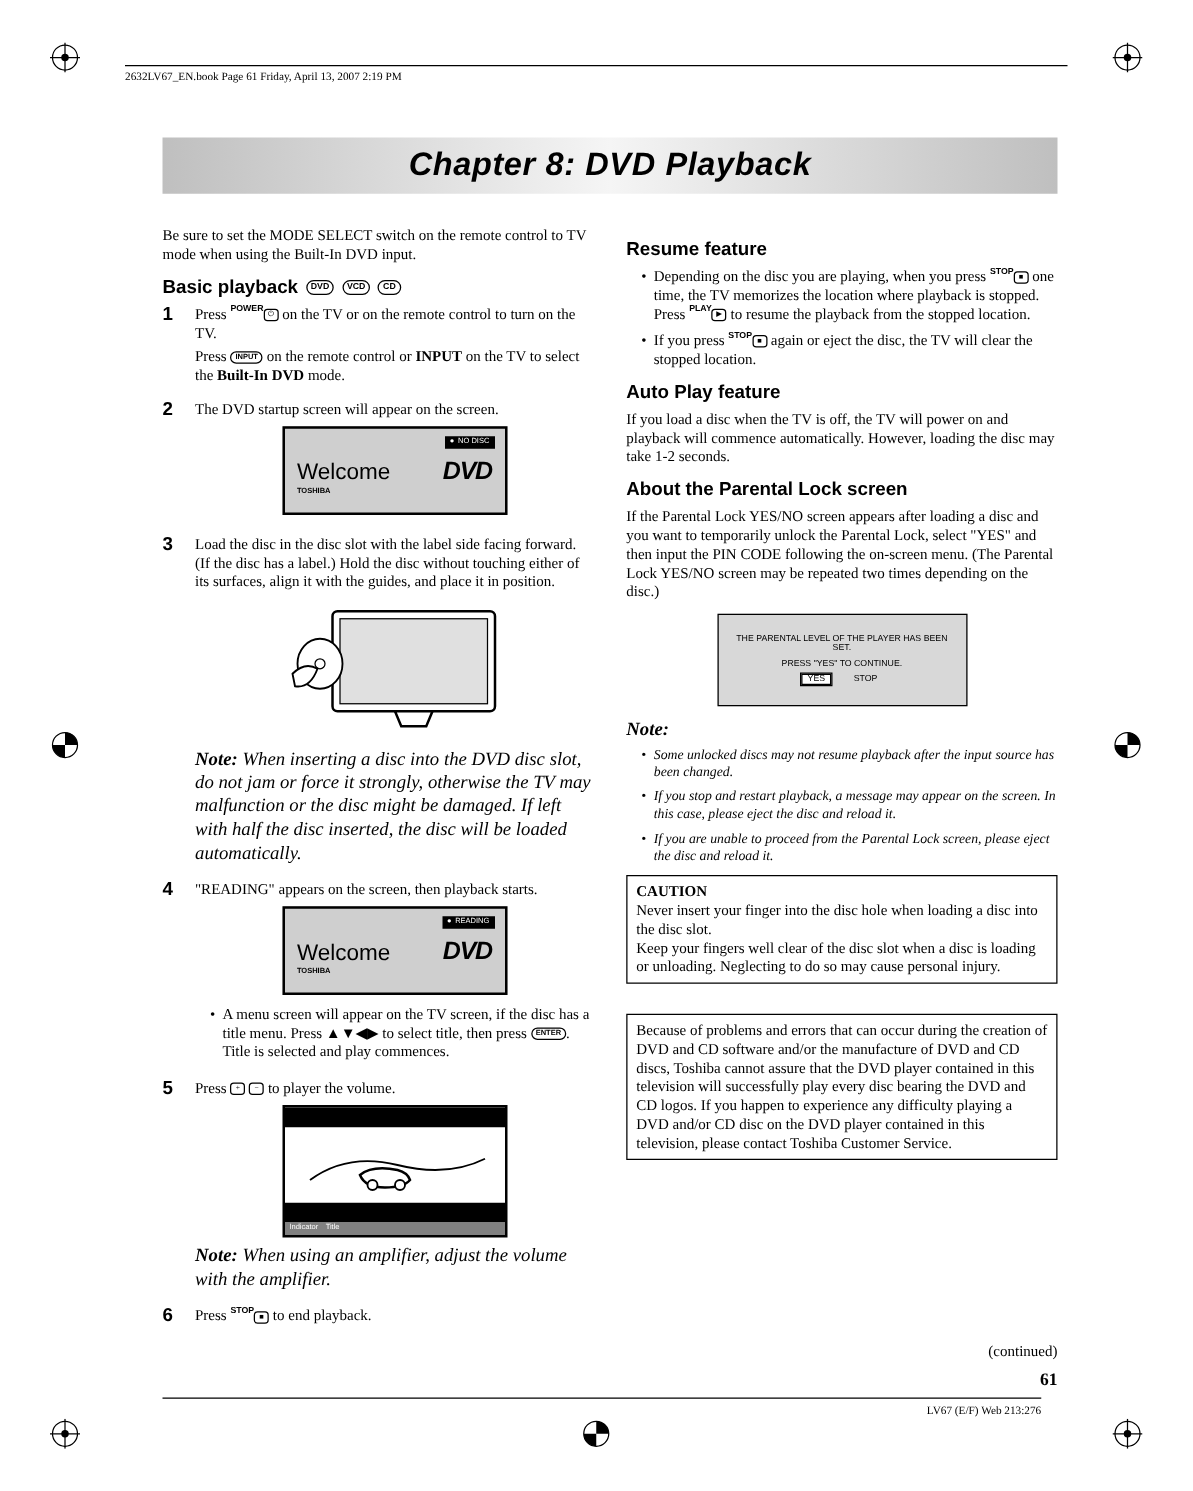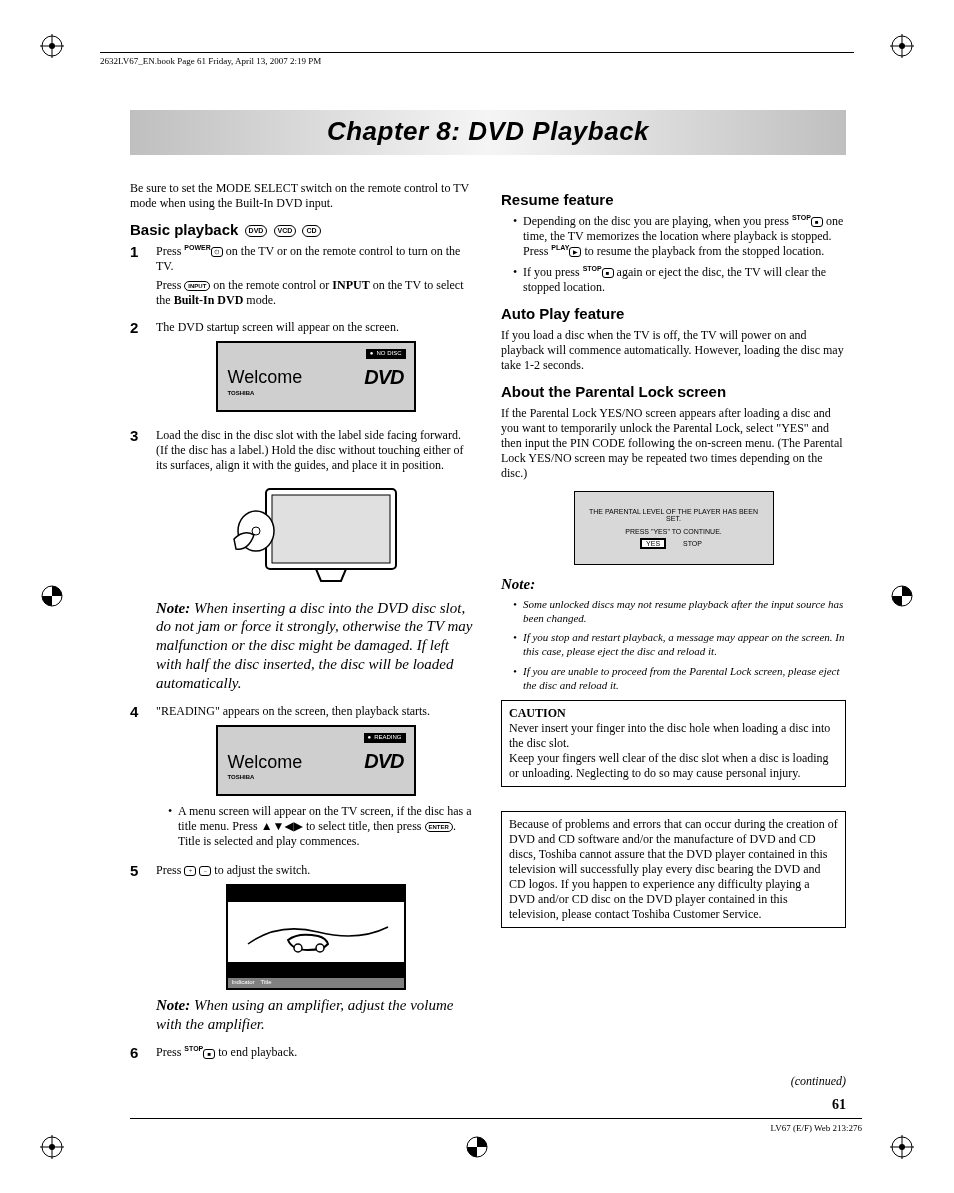--- a/index.html
+++ b/index.html
@@ -134,21 +134,21 @@
     width:12px; height:10px;
     border:1px solid #000;
     border-radius:3px;
     font-size:6px;
     line-height:8px;
     text-align:center;
     vertical-align:middle;
   }
 
   .screen-box {
-    width: 200px;
+    width: 180px;
     margin: 6px auto 8px auto;
     background: #cfcfcf;
     border: 2px solid #000;
     padding: 8px 10px 12px 10px;
     position: relative;
   }
   .screen-top-tag {
     position:absolute;
     top:6px; right:8px;
     background:#000; color:#fff;
@@ -226,38 +226,37 @@
     font-size:12px;
     line-height:1.25;
     margin-bottom:24px;
   }
   .boxed .caution-head { font-weight:bold; }
 
   .footer {
     position:absolute;
     bottom: 60px;
     left:130px;
-    right:92px;
+    right:121px;
     border-top:0.5px solid #000;
     padding-top:4px;
     font-size:9px;
     text-align:right;
   }
   .page-num {
     position:absolute;
     bottom: 80px;
     right:108px;
     font-weight:bold;
     font-size:14px;
   }
   .continued {
     position:absolute;
     bottom:104px;
     right:108px;
-    font-style:italic;
     font-size:12px;
   }
 
   .tv-illus {
     width:180px;
     margin:6px auto;
   }
 
   .game-screen {
     width:180px;
@@ -400,21 +399,21 @@
               <div class="screen-sub">TOSHIBA</div>
             </div>
             <ul class="bullets">
               <li><span>A menu screen will appear on the TV screen, if the disc has a title menu. Press </span><span class="arrow-glyph">▲▼◀▶</span><span> to select title, then press </span><span class="remote-key">ENTER</span><span>. Title is selected and play commences.</span></li>
             </ul>
           </div>
         </li>
 
         <li>
           <div class="step-content">
-            <p><span>Press </span><span class="tiny-icon">+</span> <span class="tiny-icon">−</span><span> to adjust the switch.</span></p>
+            <p><span>Press </span><span class="tiny-icon">+</span> <span class="tiny-icon">−</span><span> to player the volume.</span></p>
             <div class="game-screen">
               <div class="outer">
                 <div class="bars"></div>
                 <div class="inner">
                   <svg viewBox="0 0 180 60" width="180" height="60">
                     <path d="M20 42 Q50 20 90 30 Q130 40 160 25" fill="none" stroke="#000" stroke-width="1.5"></path>
                     <path d="M60 38 q10 -8 30 -4 q8 2 10 8 q-5 6 -20 6 q-16 0 -20 -10 z" fill="#fff" stroke="#000" stroke-width="2"></path>
                     <circle cx="70" cy="46" r="4" fill="#fff" stroke="#000" stroke-width="1.5"></circle>
                     <circle cx="92" cy="46" r="4" fill="#fff" stroke="#000" stroke-width="1.5"></circle>
                   </svg>

